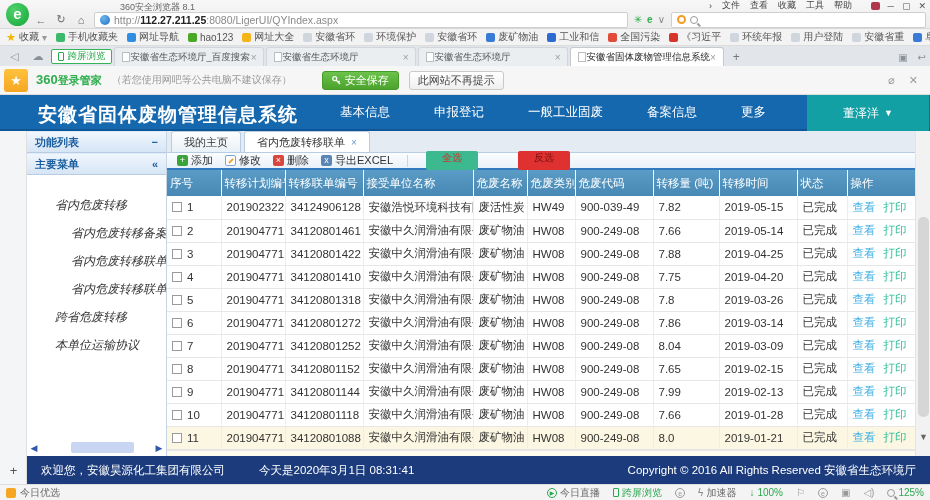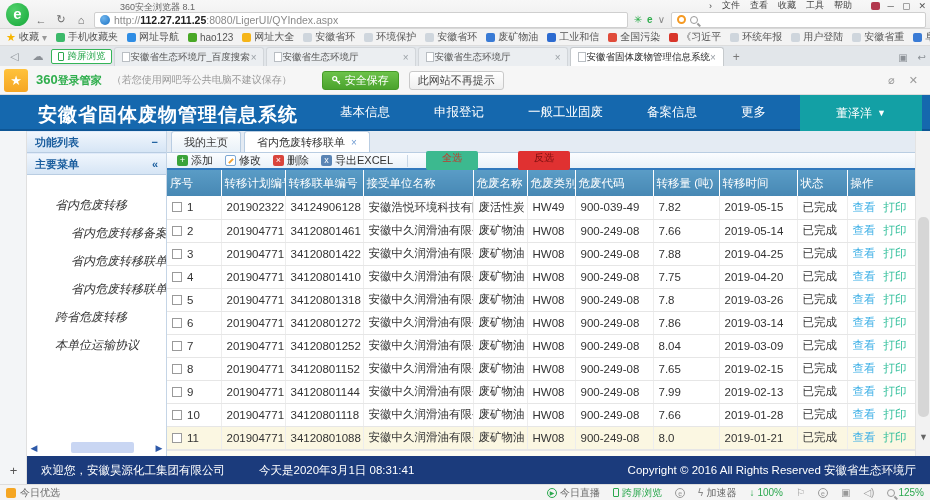--- a/index.html
+++ b/index.html
@@ -52,21 +52,21 @@
   .n-q { font-size:11.5px; color:#333; }
   .n-hint { font-size:10px; color:#999; }
   .save-btn { height:19px; background:linear-gradient(#6cc24a,#4aa32d); border:1px solid #459a28; border-radius:3px; color:#fff; font-size:11px; display:flex; align-items:center; gap:4px; padding:0 9px;margin-left:20px; }
   .dismiss-btn { height:19px; background:linear-gradient(#fff,#efefef); border:1px solid #c9c9c9; border-radius:3px; color:#444; font-size:11px; display:flex; align-items:center; padding:0 8px; }
   .n-right { margin-left:auto; display:flex; gap:14px; padding-right:12px; color:#9a9a9a; font-size:11px; }
 
   
   .app-header { position:absolute; left:0; top:95px; width:930px; height:36px; background:#1568ae; border-bottom:2px solid #0e5695; }
   .app-title { position:absolute; left:38px; top:7px; color:#fff; font-size:19px; font-weight:bold; letter-spacing:1px; }
   .app-nav { position:absolute; left:340px; top:0; height:34px; display:flex; align-items:center; gap:44px; color:#fff; font-size:12.5px; }
-  .user-box { position:absolute; right:8px; top:0; width:122px; height:36px; background:#13a0a5; color:#fff; font-size:12px; display:flex; align-items:center; justify-content:center; gap:5px; }
+  .user-box { position:absolute; right:1px; top:0; width:122px; height:36px; background:#13a0a5; color:#fff; font-size:12px; display:flex; align-items:center; justify-content:center; gap:5px; }
 
   
   .gutter { position:absolute; left:0; top:131px; width:27px; height:353px; background:#f3f5f7; border-right:1px solid #e0e0e0; }
   .gutter .plus { position:absolute; left:0; width:27px; bottom:6px; text-align:center; color:#555; font-size:13px; }
 
   .sidebar { position:absolute; left:27px; top:131px; width:140px; height:325px; background:#fff; border-right:1px solid #c5d5e6; }
   .side-hd { height:22px; background:linear-gradient(#f0f6fd,#d6e5f5); border-bottom:1px solid #b9cde2; border-top:1px solid #dfeafa; color:#1b5e9e; font-size:11px; font-weight:bold; display:flex; align-items:center; padding:0 8px; }
   .side-hd .tgl { margin-left:auto; color:#1b5e9e; font-weight:bold; }
   .menu-list { padding-top:16px;font-style:italic; }
   .menu-item { height:28px; line-height:28px; font-size:12px; color:#333; white-space:nowrap; overflow:hidden; }

